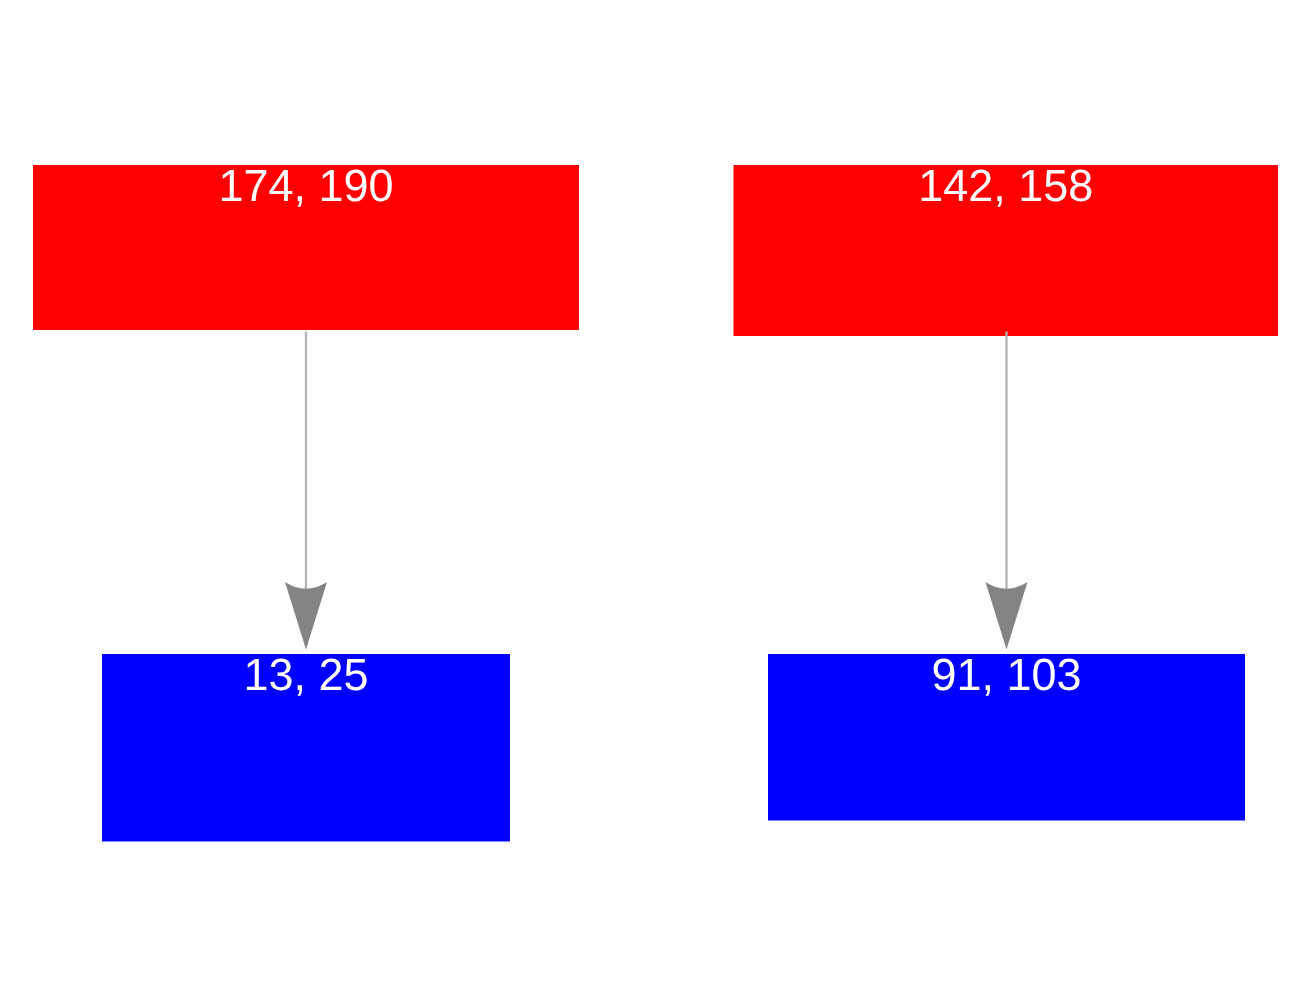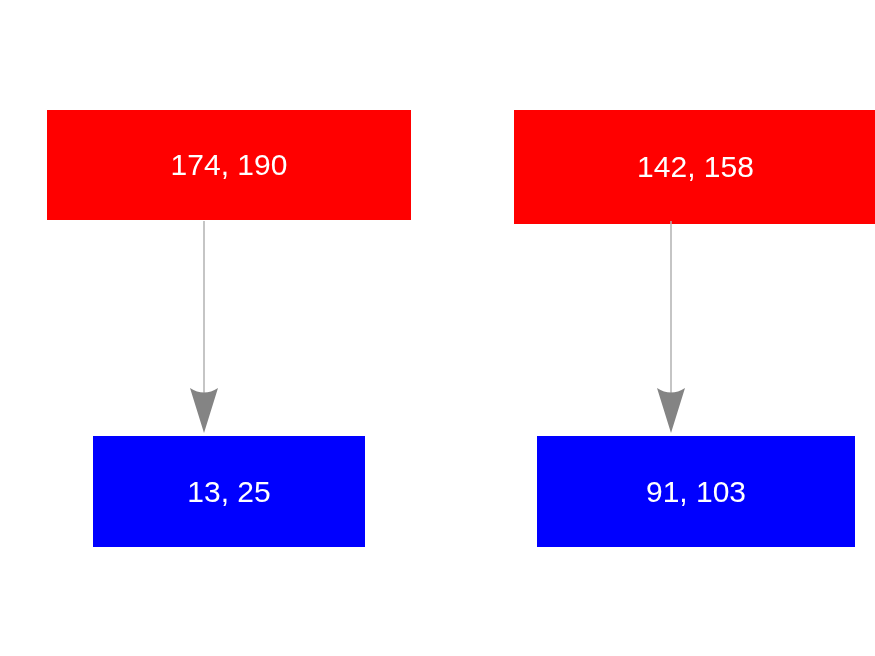--- a/index.html
+++ b/index.html
@@ -11,34 +11,32 @@
     position: relative;
     width: 875px;
     height: 656px;
     background: var(--bg, #ffffff);
     font-family: "Liberation Sans", sans-serif;
     overflow: hidden;
   }
   .node {
     position: absolute;
     display: flex;
-    align-items: center;
     justify-content: center;
     color: var(--label-text, #ffffff);
     font-size: 30px;
     line-height: 1;
     white-space: nowrap;
-    margin-left: 25px;
   }
   .node.source { background: var(--source-fill, #ff0000); }
   .node.target { background: var(--target-fill, #0000ff); }
 
   .pos-src-0 { left: 22px;  top: 110px; width: 364px; height: 110px; }
   .pos-src-1 { left: 489px; top: 110px; width: 363px; height: 114px; }
-  .pos-tgt-0 { left: 68px;  top: 436px; width: 272px; height: 111px; }
+  .pos-tgt-0 { left: 68px;  top: 436px; width: 272px; height: 125px; }
   .pos-tgt-1 { left: 512px; top: 436px; width: 318px; height: 111px; }
 
   .edges {
     position: absolute;
     left: 0; top: 0;
     width: 875px; height: 656px;
     pointer-events: none;
   }
   .edge-line {
     stroke: var(--edge-line, #b2b2b2);

